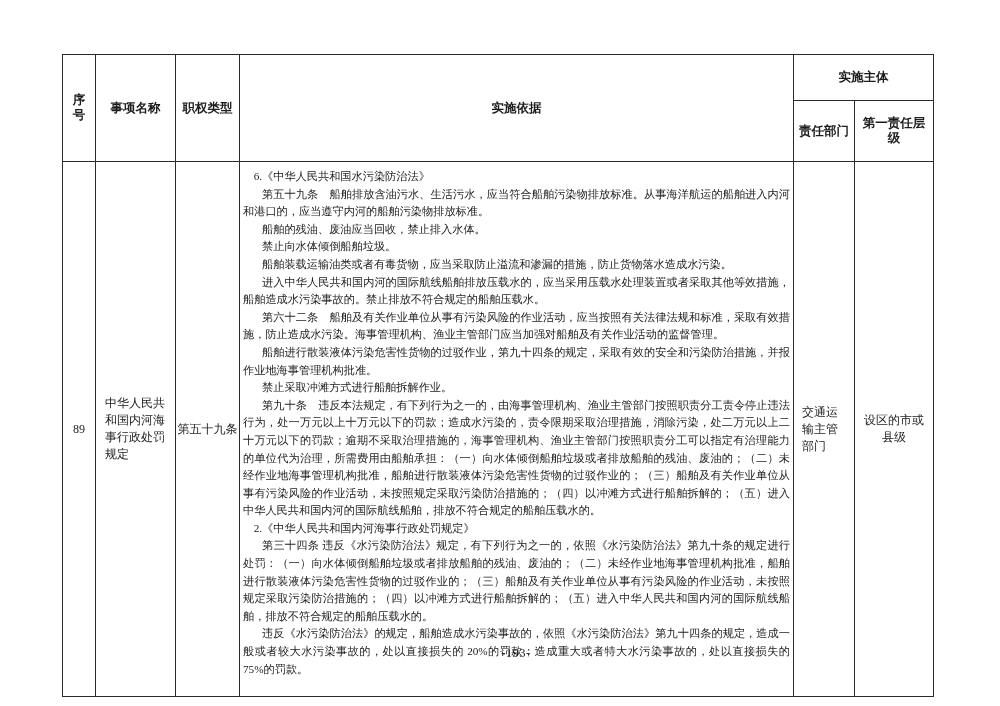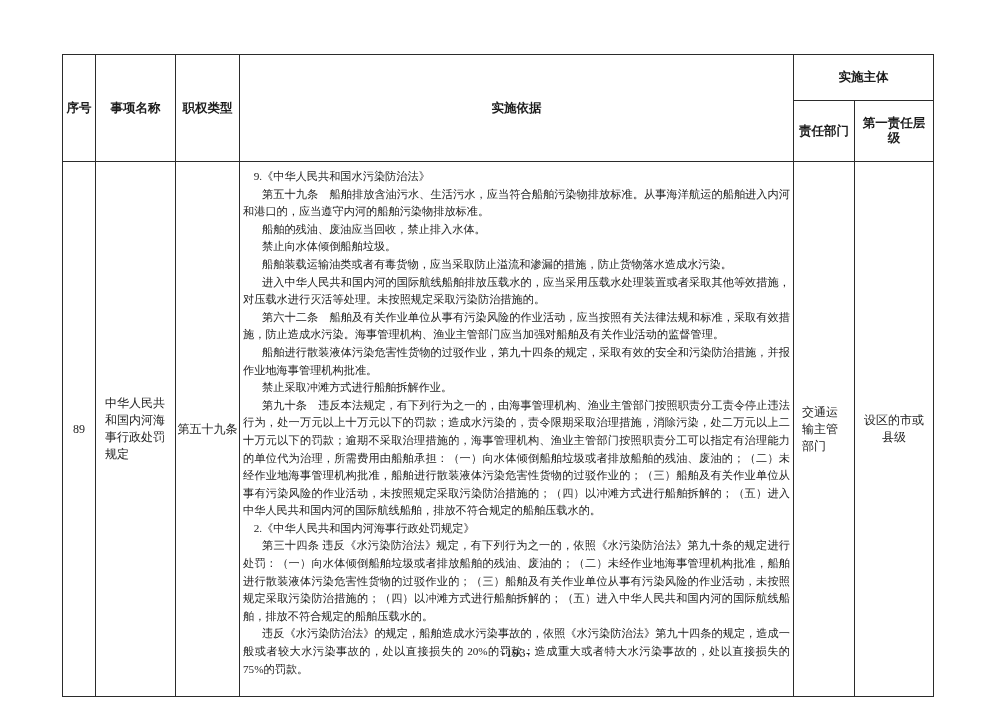--- a/index.html
+++ b/index.html
@@ -21,21 +21,21 @@
     border:1px solid #2b2b2b;
     overflow:hidden;
   }
   .matters th {
     font-weight:bold;
     font-size:12.5px;
     line-height:15px;
     text-align:center;
     padding:15px 2px;
   }
-  th.h-no { padding:0 0; }          
+  th.h-no { padding:0 8px; }          
   tr.hrow1 { height:15px; }
   tr.hrow2 { height:18px; }
   tr.body-row { height:535px; }
 
   .matters td { font-size:12px; vertical-align:middle; }
   td.c-no   { text-align:center; }
   td.c-name { padding:0 9px; line-height:17px; text-align:left; }
   td.c-type { text-align:center; }
   td.c-dept { padding:0 8px; line-height:17px; text-align:left; }
   td.c-level{ padding:0 5px; line-height:17px; text-align:center; }
@@ -82,26 +82,26 @@
         <th>责任部门</th>
         <th>第一责任层级</th>
       </tr>
     </thead>
     <tbody>
       <tr class="body-row">
         <td class="c-no">89</td>
         <td class="c-name">中华人民共和国内河海事行政处罚规定</td>
         <td class="c-type">第五十九条</td>
         <td class="c-basis">
-          <p class="pn">9.《中华人民共和国水污染防治法》</p>
+          <p class="pn">6.《中华人民共和国水污染防治法》</p>
           <p class="pr">第五十九条　船舶排放含油污水、生活污水，应当符合船舶污染物排放标准。从事海洋航运的船舶进入内河和港口的，应当遵守内河的船舶污染物排放标准。</p>
           <p class="pr">船舶的残油、废油应当回收，禁止排入水体。</p>
           <p class="pr">禁止向水体倾倒船舶垃圾。</p>
           <p class="pr">船舶装载运输油类或者有毒货物，应当采取防止溢流和渗漏的措施，防止货物落水造成水污染。</p>
-          <p class="pr">进入中华人民共和国内河的国际航线船舶排放压载水的，应当采用压载水处理装置或者采取其他等效措施，对压载水进行灭活等处理。未按照规定采取污染防治措施的。</p>
+          <p class="pr">进入中华人民共和国内河的国际航线船舶排放压载水的，应当采用压载水处理装置或者采取其他等效措施，船舶造成水污染事故的。禁止排放不符合规定的船舶压载水。</p>
           <p class="pr">第六十二条　船舶及有关作业单位从事有污染风险的作业活动，应当按照有关法律法规和标准，采取有效措施，防止造成水污染。海事管理机构、渔业主管部门应当加强对船舶及有关作业活动的监督管理。</p>
           <p class="pr">船舶进行散装液体污染危害性货物的过驳作业，第九十四条的规定，采取有效的安全和污染防治措施，并报作业地海事管理机构批准。</p>
           <p class="pr">禁止采取冲滩方式进行船舶拆解作业。</p>
           <p class="pr">第九十条　违反本法规定，有下列行为之一的，由海事管理机构、渔业主管部门按照职责分工责令停止违法行为，处一万元以上十万元以下的罚款；造成水污染的，责令限期采取治理措施，消除污染，处二万元以上二十万元以下的罚款；逾期不采取治理措施的，海事管理机构、渔业主管部门按照职责分工可以指定有治理能力的单位代为治理，所需费用由船舶承担：（一）向水体倾倒船舶垃圾或者排放船舶的残油、废油的；（二）未经作业地海事管理机构批准，船舶进行散装液体污染危害性货物的过驳作业的；（三）船舶及有关作业单位从事有污染风险的作业活动，未按照规定采取污染防治措施的；（四）以冲滩方式进行船舶拆解的；（五）进入中华人民共和国内河的国际航线船舶，排放不符合规定的船舶压载水的。</p>
           <p class="pn">2.《中华人民共和国内河海事行政处罚规定》</p>
           <p class="pr">第三十四条 违反《水污染防治法》规定，有下列行为之一的，依照《水污染防治法》第九十条的规定进行处罚：（一）向水体倾倒船舶垃圾或者排放船舶的残油、废油的；（二）未经作业地海事管理机构批准，船舶进行散装液体污染危害性货物的过驳作业的；（三）船舶及有关作业单位从事有污染风险的作业活动，未按照规定采取污染防治措施的；（四）以冲滩方式进行船舶拆解的；（五）进入中华人民共和国内河的国际航线船舶，排放不符合规定的船舶压载水的。</p>
           <p class="pr">违反《水污染防治法》的规定，船舶造成水污染事故的，依照《水污染防治法》第九十四条的规定，造成一般或者较大水污染事故的，处以直接损失的 20%的罚款；造成重大或者特大水污染事故的，处以直接损失的 75%的罚款。</p>
         </td>
         <td class="c-dept">交通运输主管部门</td>
         <td class="c-level">设区的市或县级</td>

